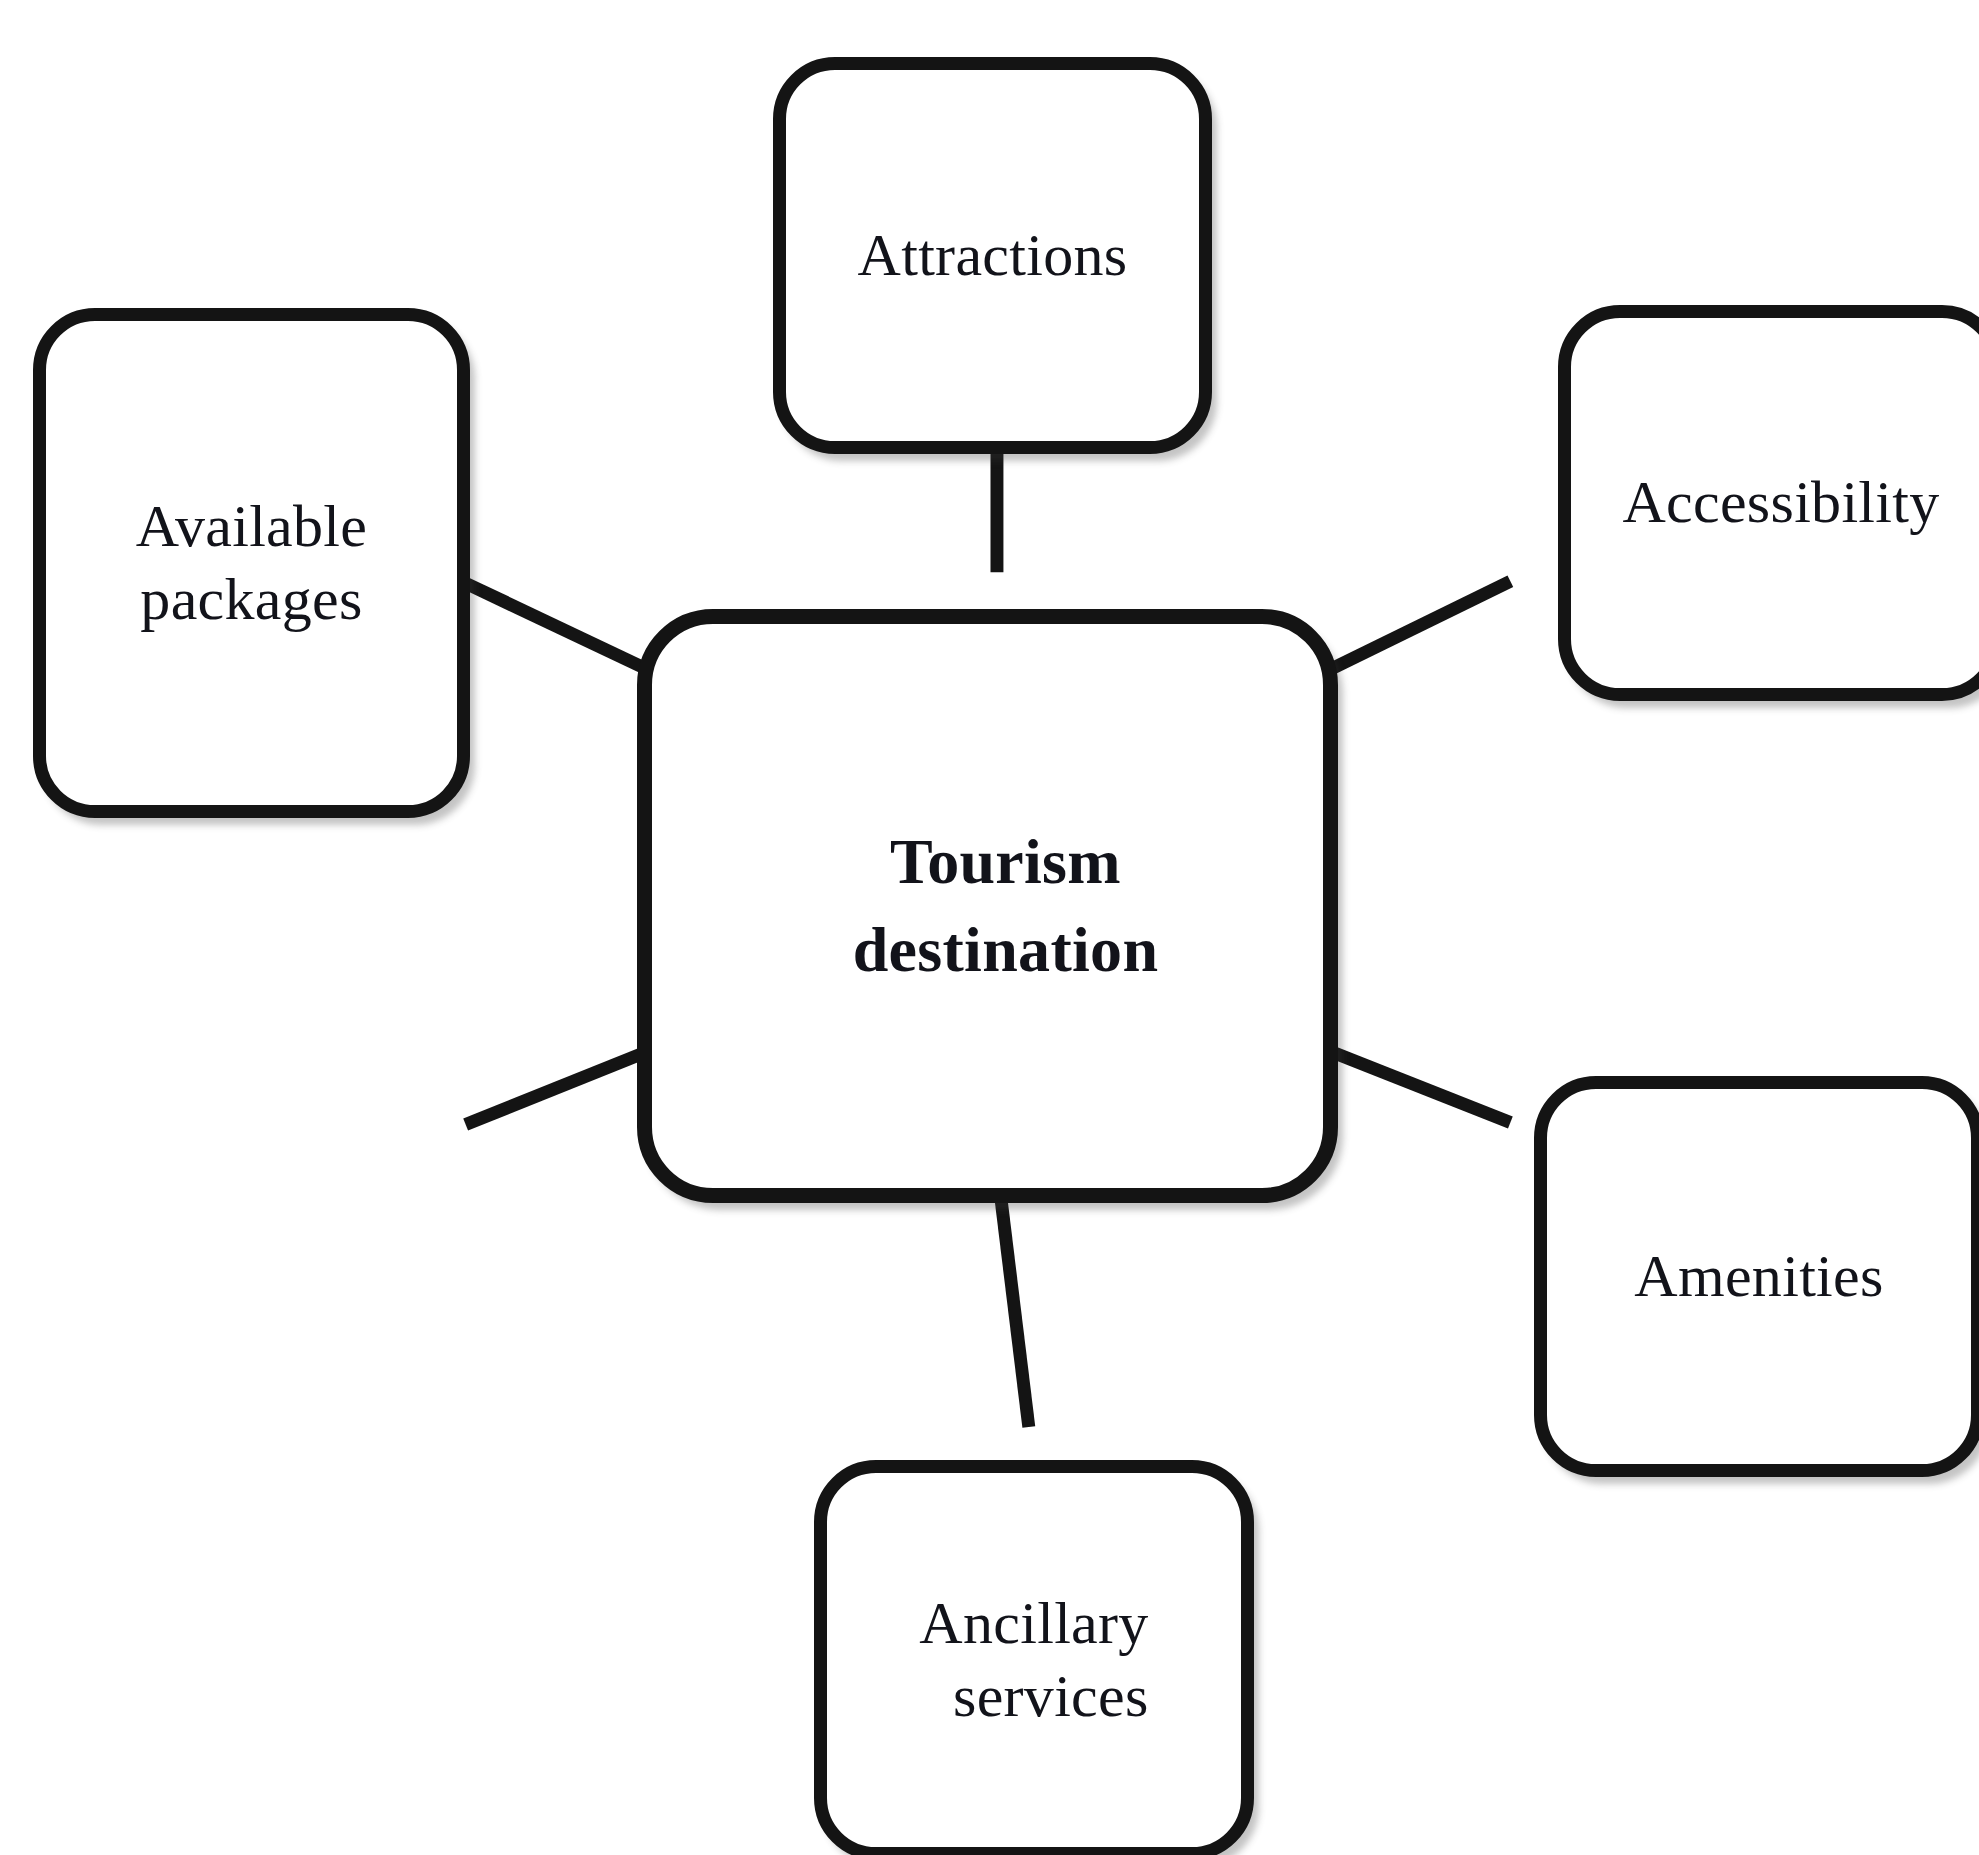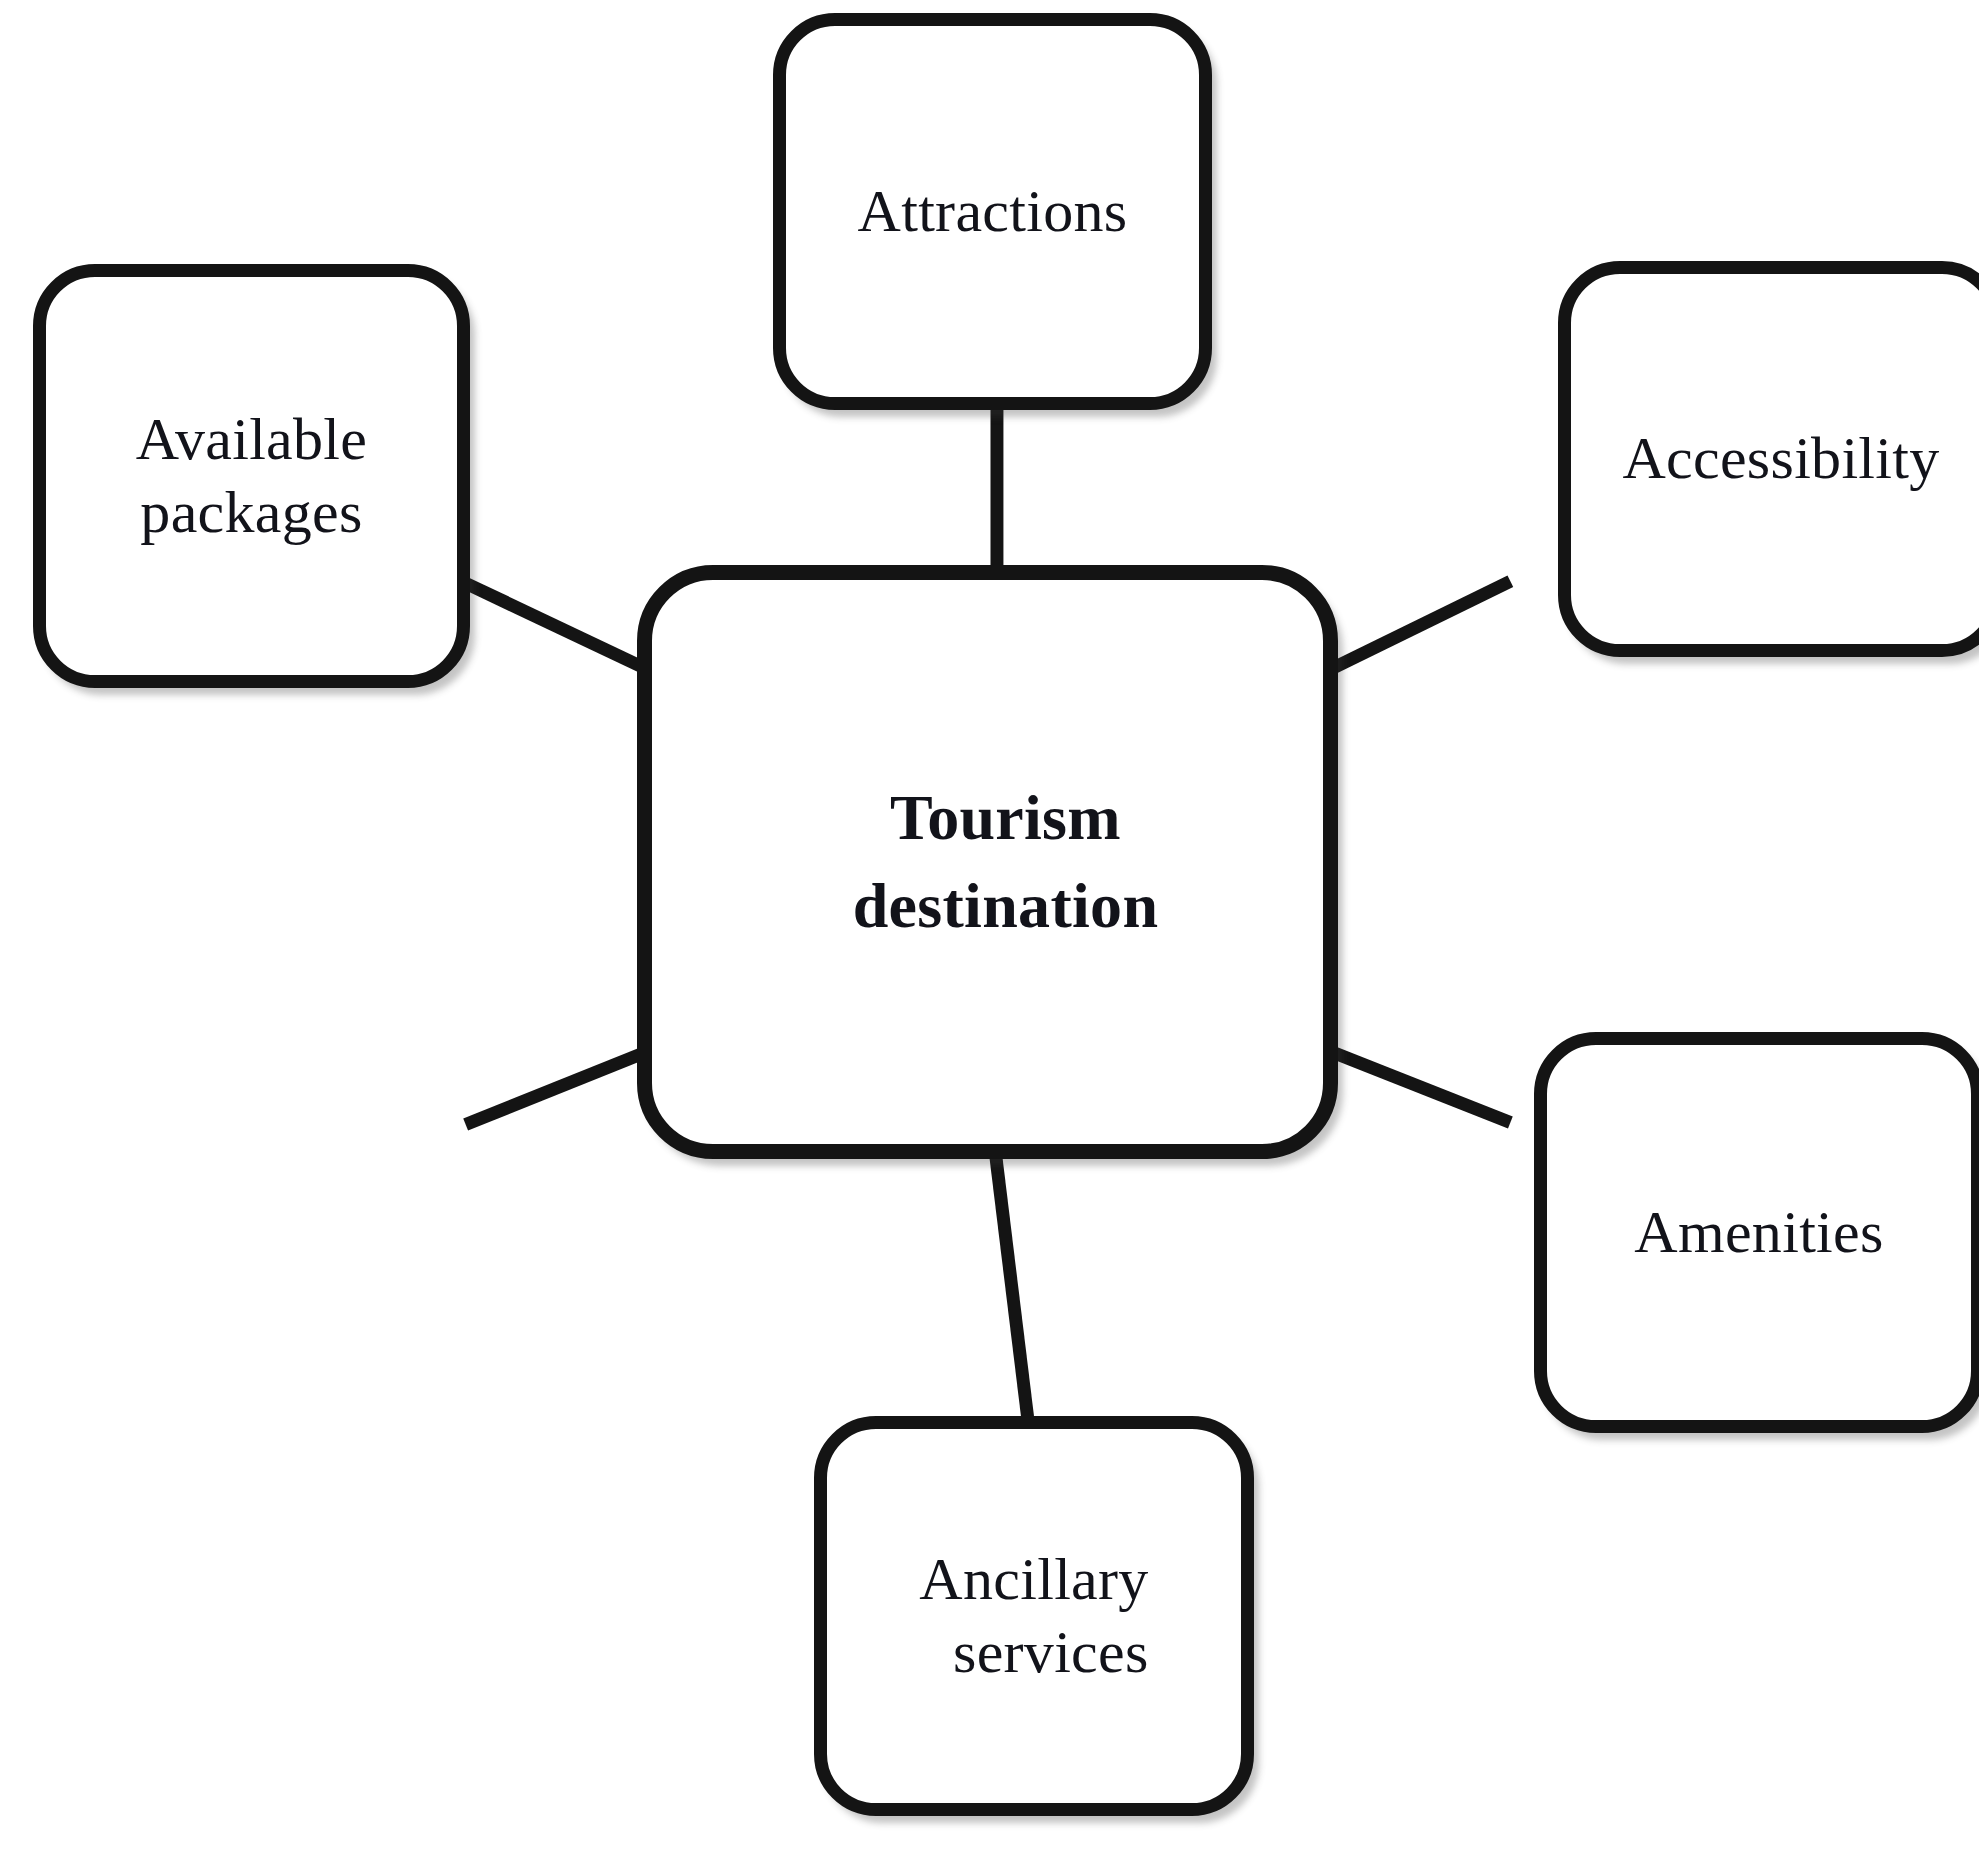--- a/index.html
+++ b/index.html
@@ -30,20 +30,21 @@
     box-sizing: border-box;
     background: #ffffff;
     border: 13px solid #141414;
     border-radius: 62px;
     display: flex;
     align-items: center;
     justify-content: center;
     text-align: center;
     box-shadow: 7px 9px 7px -2px rgba(60,60,60,0.30);
     z-index: 5;
+    margin-top: 44px;
   }
   .node .label {
     display: block;
     color: #12131a;
     font-size: 60px;
     line-height: 1.22;
     letter-spacing: 0.3px;
     white-space: pre-line;
     padding: 0 14px;
   }
@@ -71,21 +72,21 @@
       <line x1="662" y1="1052" x2="468" y2="1130"></line>
       <line x1="1326" y1="1052" x2="1518" y2="1128"></line>
       <line x1="1000" y1="1155" x2="1034" y2="1434"></line>
     </g>
   </svg>
 
   <div class="node" style="left:773px; top:13px; width:439px; height:397px;">
     <span class="label">Attractions</span>
   </div>
 
-  <div class="node" style="left:33px; top:264px; width:437px; height:424px;">
+  <div class="node" style="left:33px; top:264px; width:437px; height:510px;">
     <span class="label">Available
 packages</span>
   </div>
 
   <div class="node" style="left:1558px; top:261px; width:446px; height:396px;">
     <span class="label">Accessibility</span>
   </div>
 
   <div class="node center" style="left:637px; top:565px; width:701px; height:594px;">
     <span class="label">Tourism

